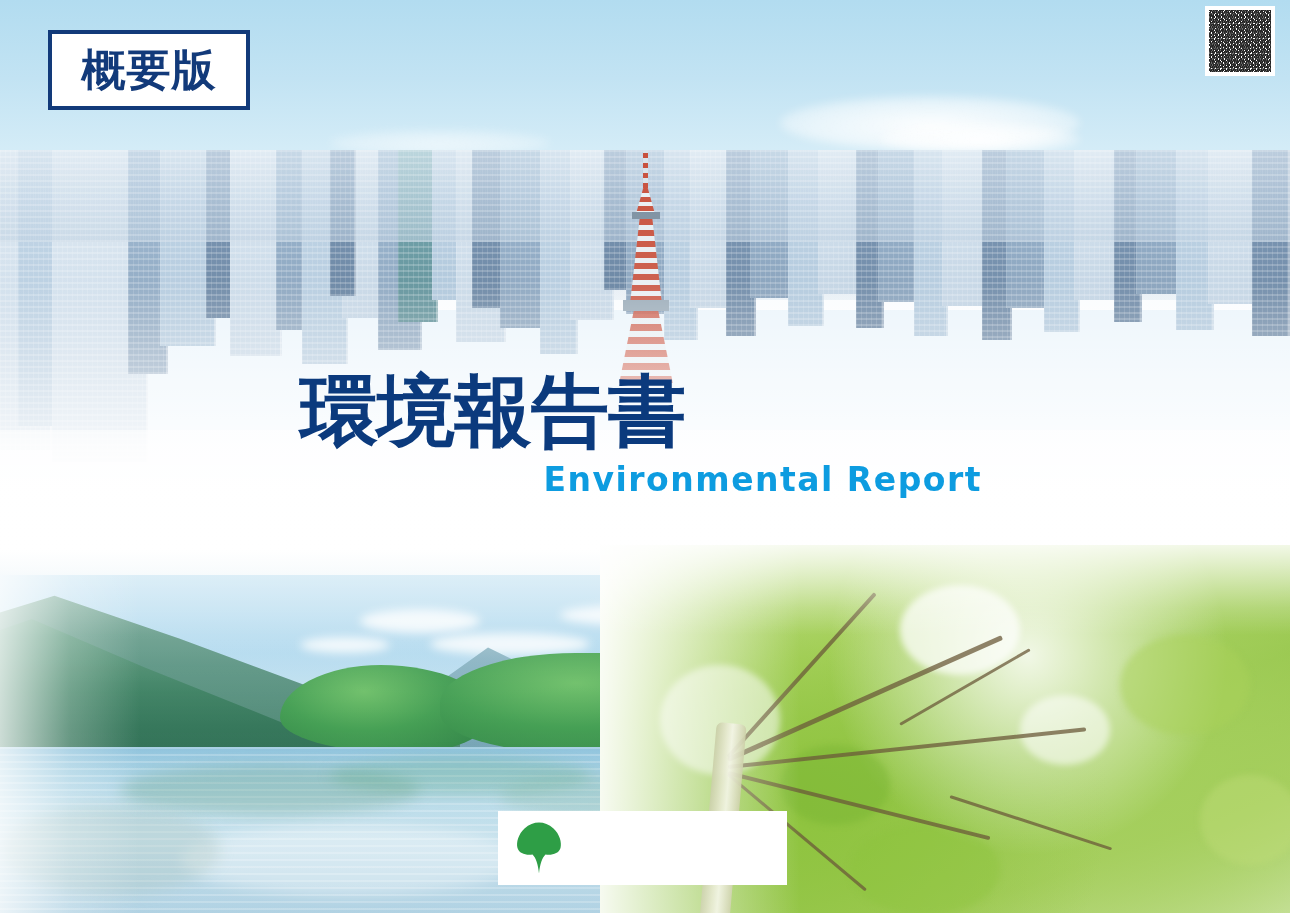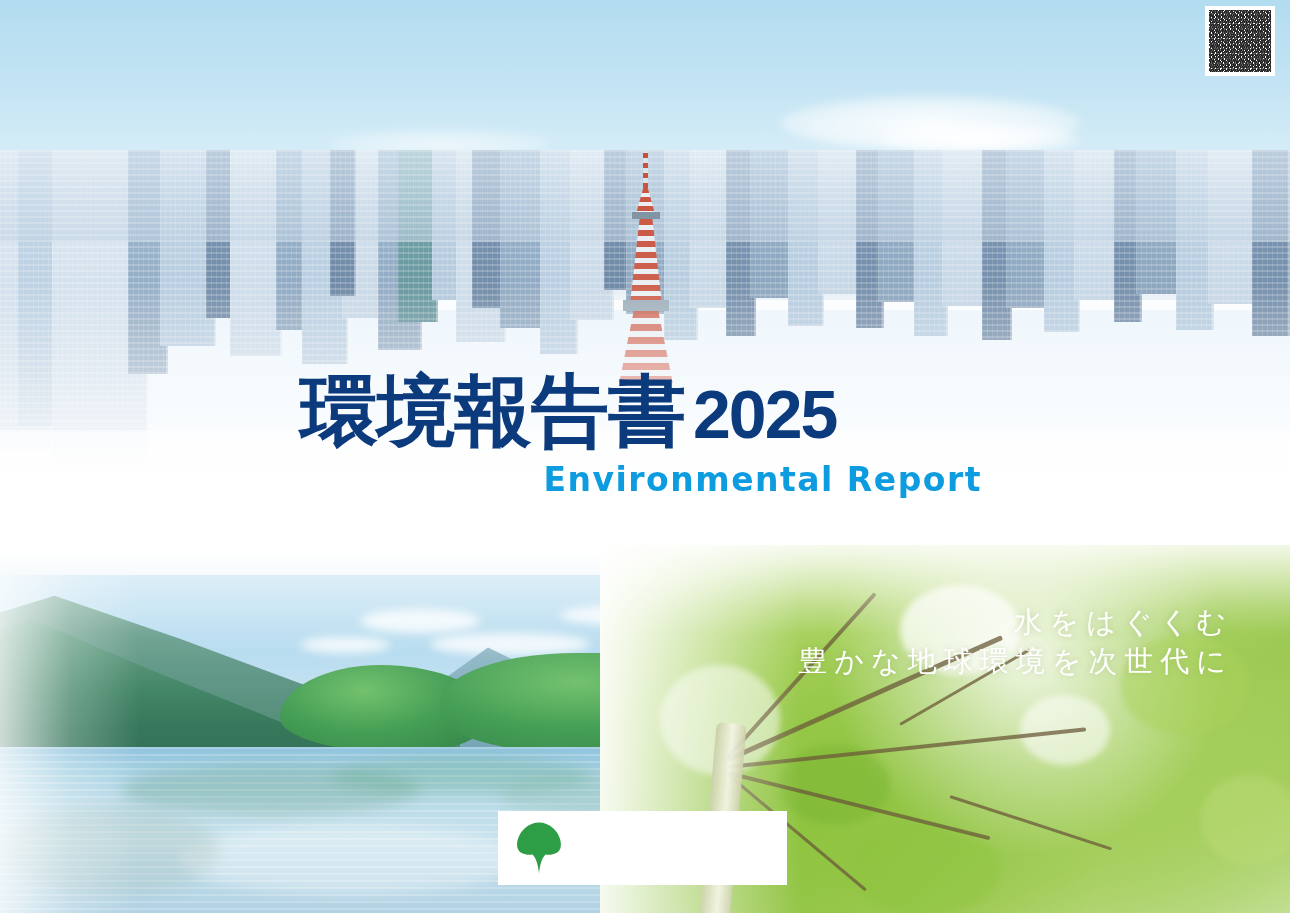--- a/index.html
+++ b/index.html
@@ -338,37 +338,35 @@
     <div class="branch" style="left:128px;top:210px;width:220px;height:4px;transform:rotate(-48deg);"></div>
     <div class="branch" style="left:128px;top:228px;width:180px;height:3px;transform:rotate(40deg);"></div>
     <div class="branch" style="left:300px;top:178px;width:150px;height:3px;transform:rotate(-30deg);"></div>
     <div class="branch" style="left:350px;top:250px;width:170px;height:3px;transform:rotate(18deg);"></div>
 
     <div class="trunk"></div>
     <div class="foliage-lfade"></div>
     <div class="foliage-tfade"></div>
   </div>
 
+  <div class="badge">
+    <span class="badge-text">概要版</span>
+  </div>
 
   <div class="spcode">
     <div class="spcode-inner"></div>
   </div>
 
   <div class="title-wrap">
     <div class="title-main">
       <span class="title-ja">環境報告書</span>
-      <span class="title-year">2025</span>
     </div>
     <div class="title-en">Environmental Report</div>
   </div>
 
-  <div class="tagline">
-    <div>水をはぐくむ</div>
-    <div>豊かな地球環境を次世代に</div>
-  </div>
 
   <div class="logo">
     <div class="ginkgo">
       <svg viewBox="0 0 46 52" width="46" height="52" aria-hidden="true">
         <path d="M23 51.5 C22 42 20 36 16.5 32.5 C10 33.5 3 31.5 1.5 26 C0 20.5 2.5 12 8.5 6.5 C13 2.3 18 0.5 23 0.5 C28 0.5 33 2.3 37.5 6.5 C43.5 12 46 20.5 44.5 26 C43 31.5 36 33.5 29.5 32.5 C26 36 24 42 23 51.5 Z" fill="#2e9e46"></path>
       </svg>
     </div>
   </div>
 
 </div>

